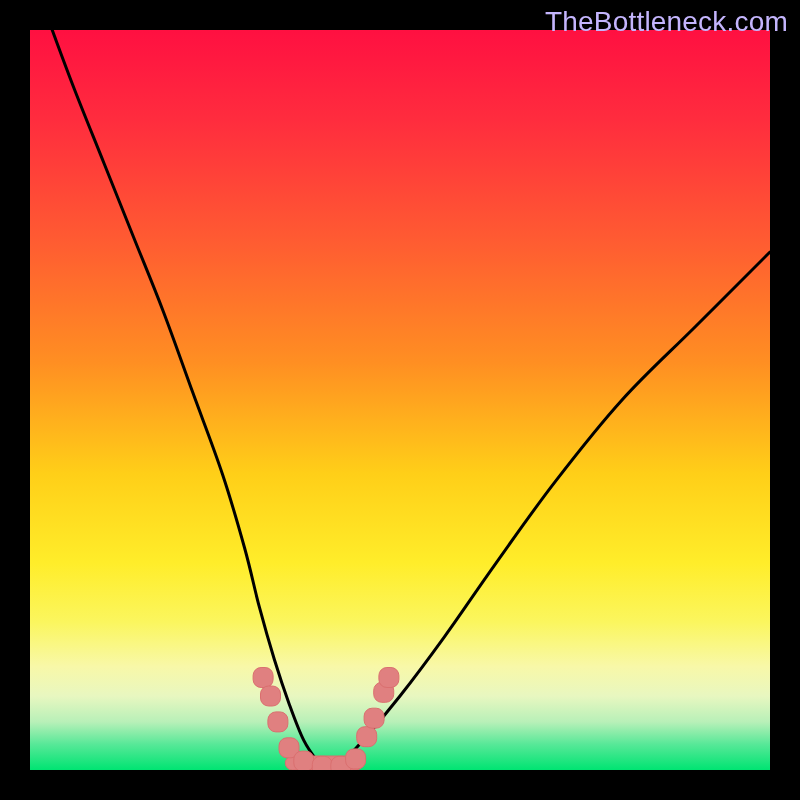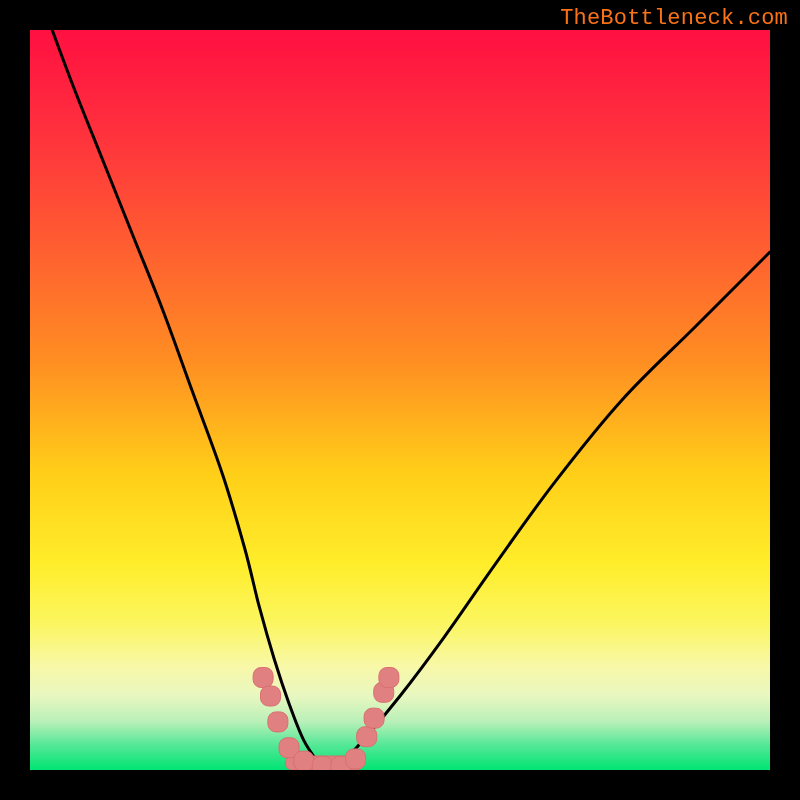--- a/index.html
+++ b/index.html
@@ -38,26 +38,25 @@
     position: absolute;
     left: 0;
     top: 0;
     width: 100%;
     height: 100%;
   }
   .watermark {
     position: absolute;
     top: 6px;
     right: 12px;
-    color: #f97316;
-    font-size: 22px;
+    color: #c4b5fd;
+    font-size: 28px;
     font-weight: 500;
     letter-spacing: 0.2px;
     user-select: none;
-    font-family: Liberation Mono, monospace;
   }
 </style>
 </head>
 <body>
 
 <div class="frame">
 
   <div class="plot-area">
 
     <svg class="gradient" viewBox="0 0 740 740" preserveAspectRatio="none">

